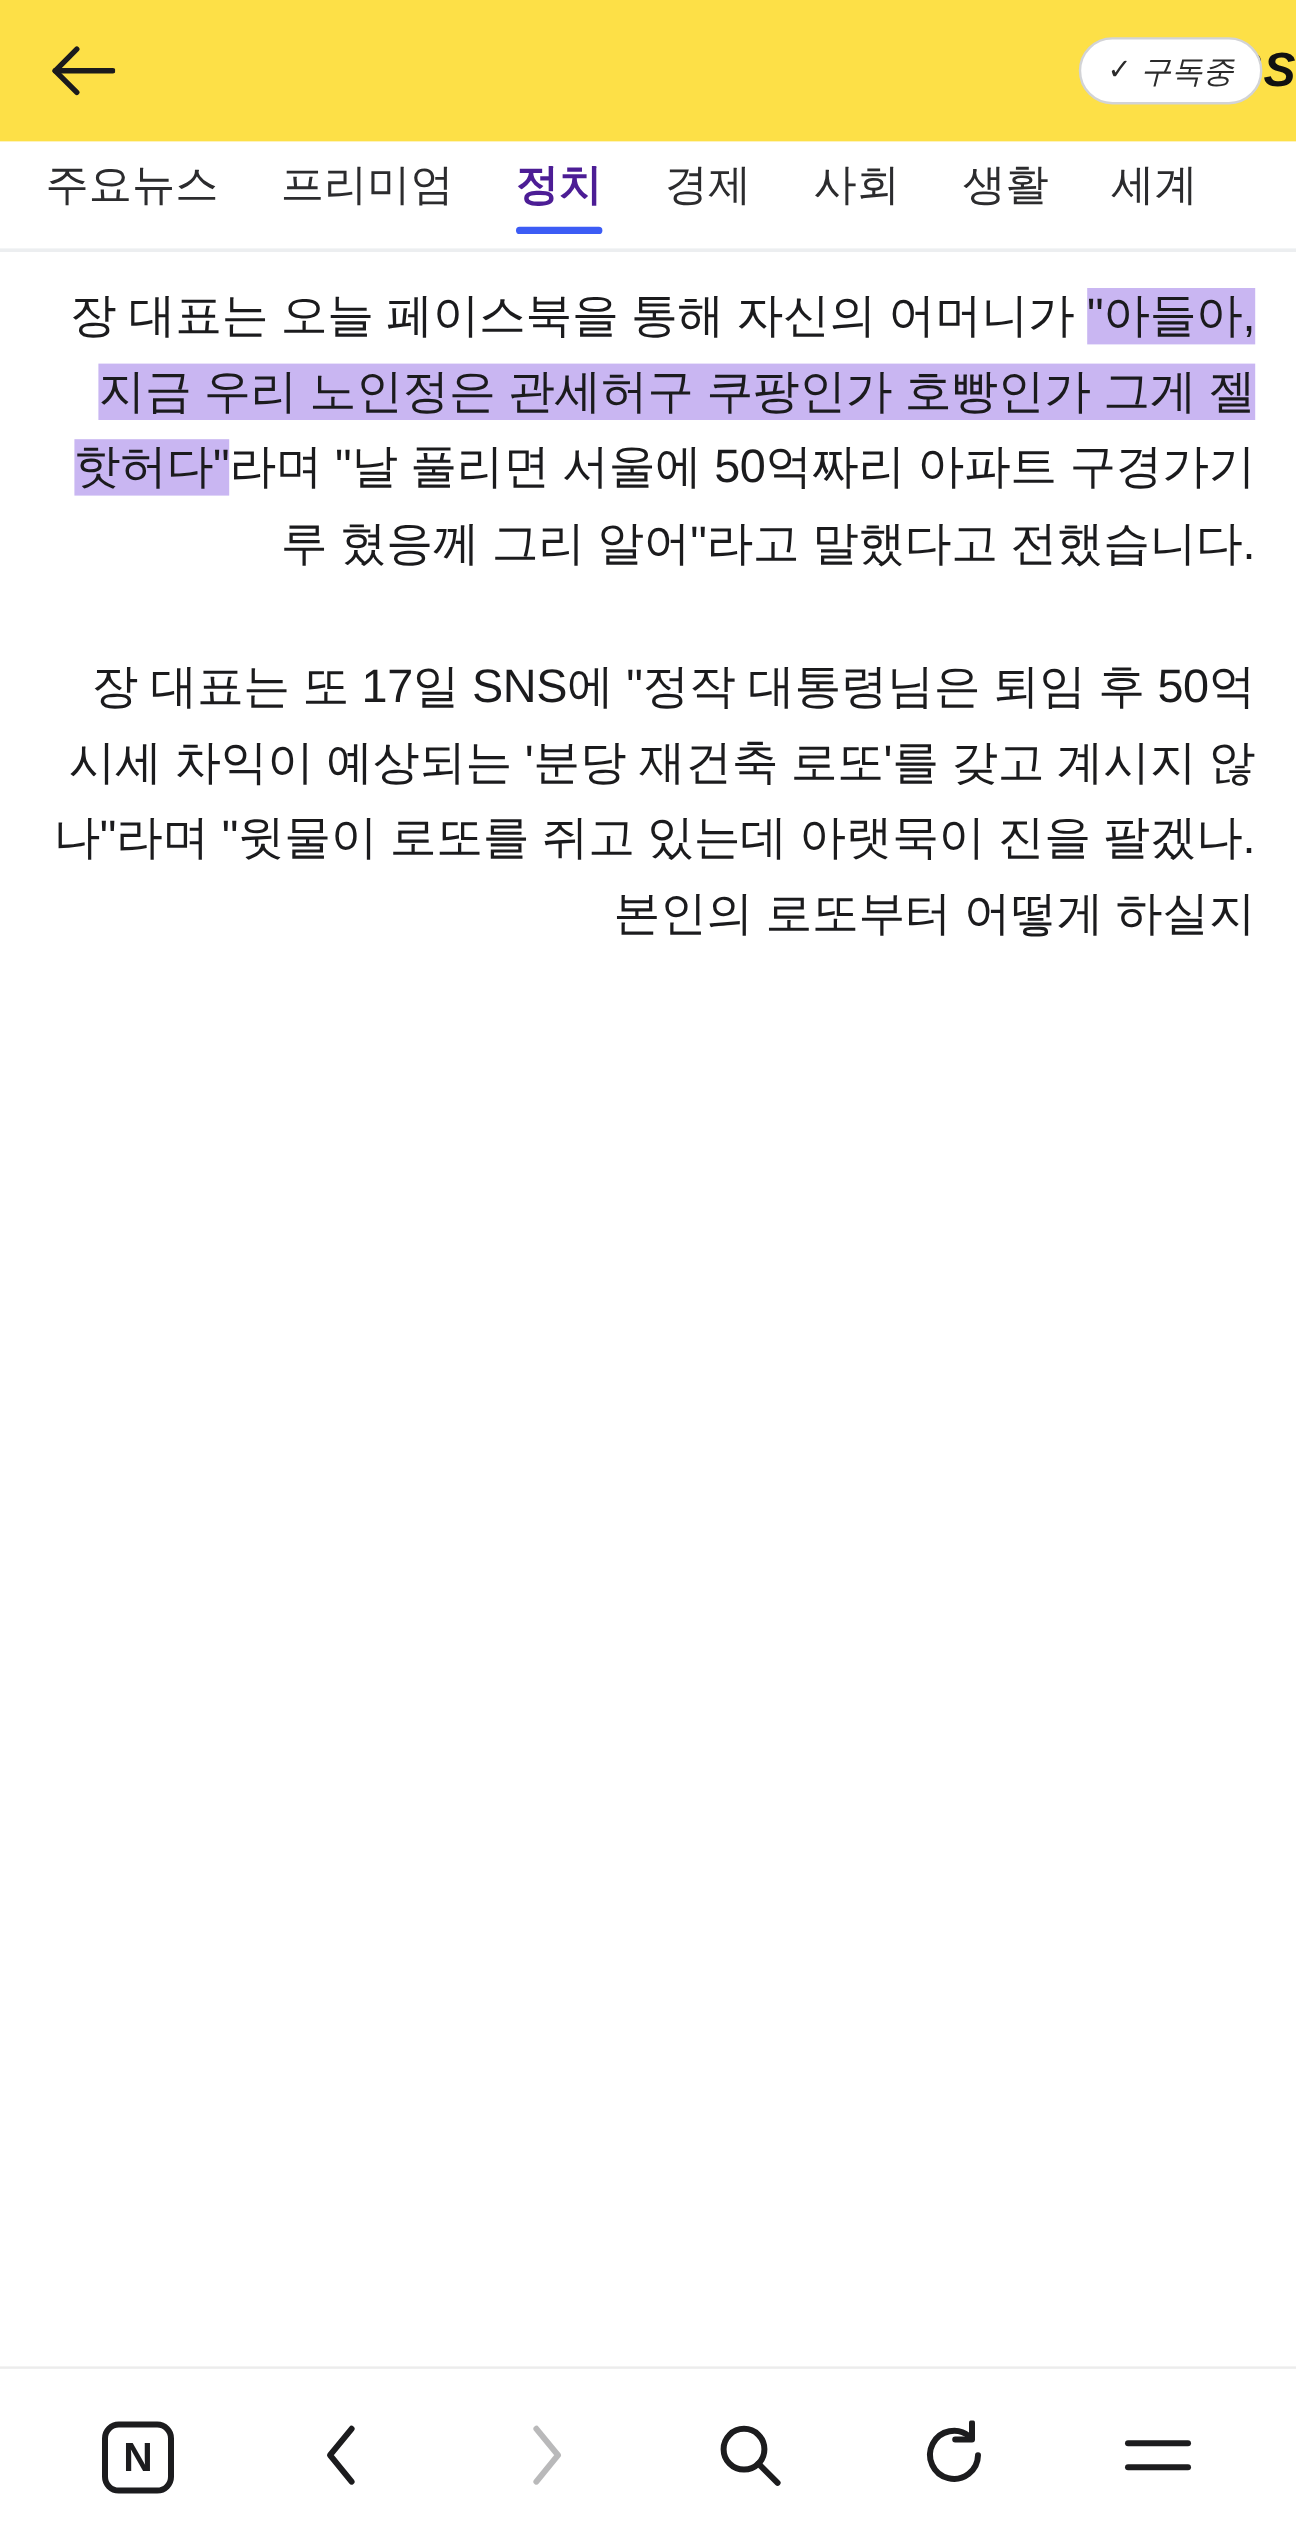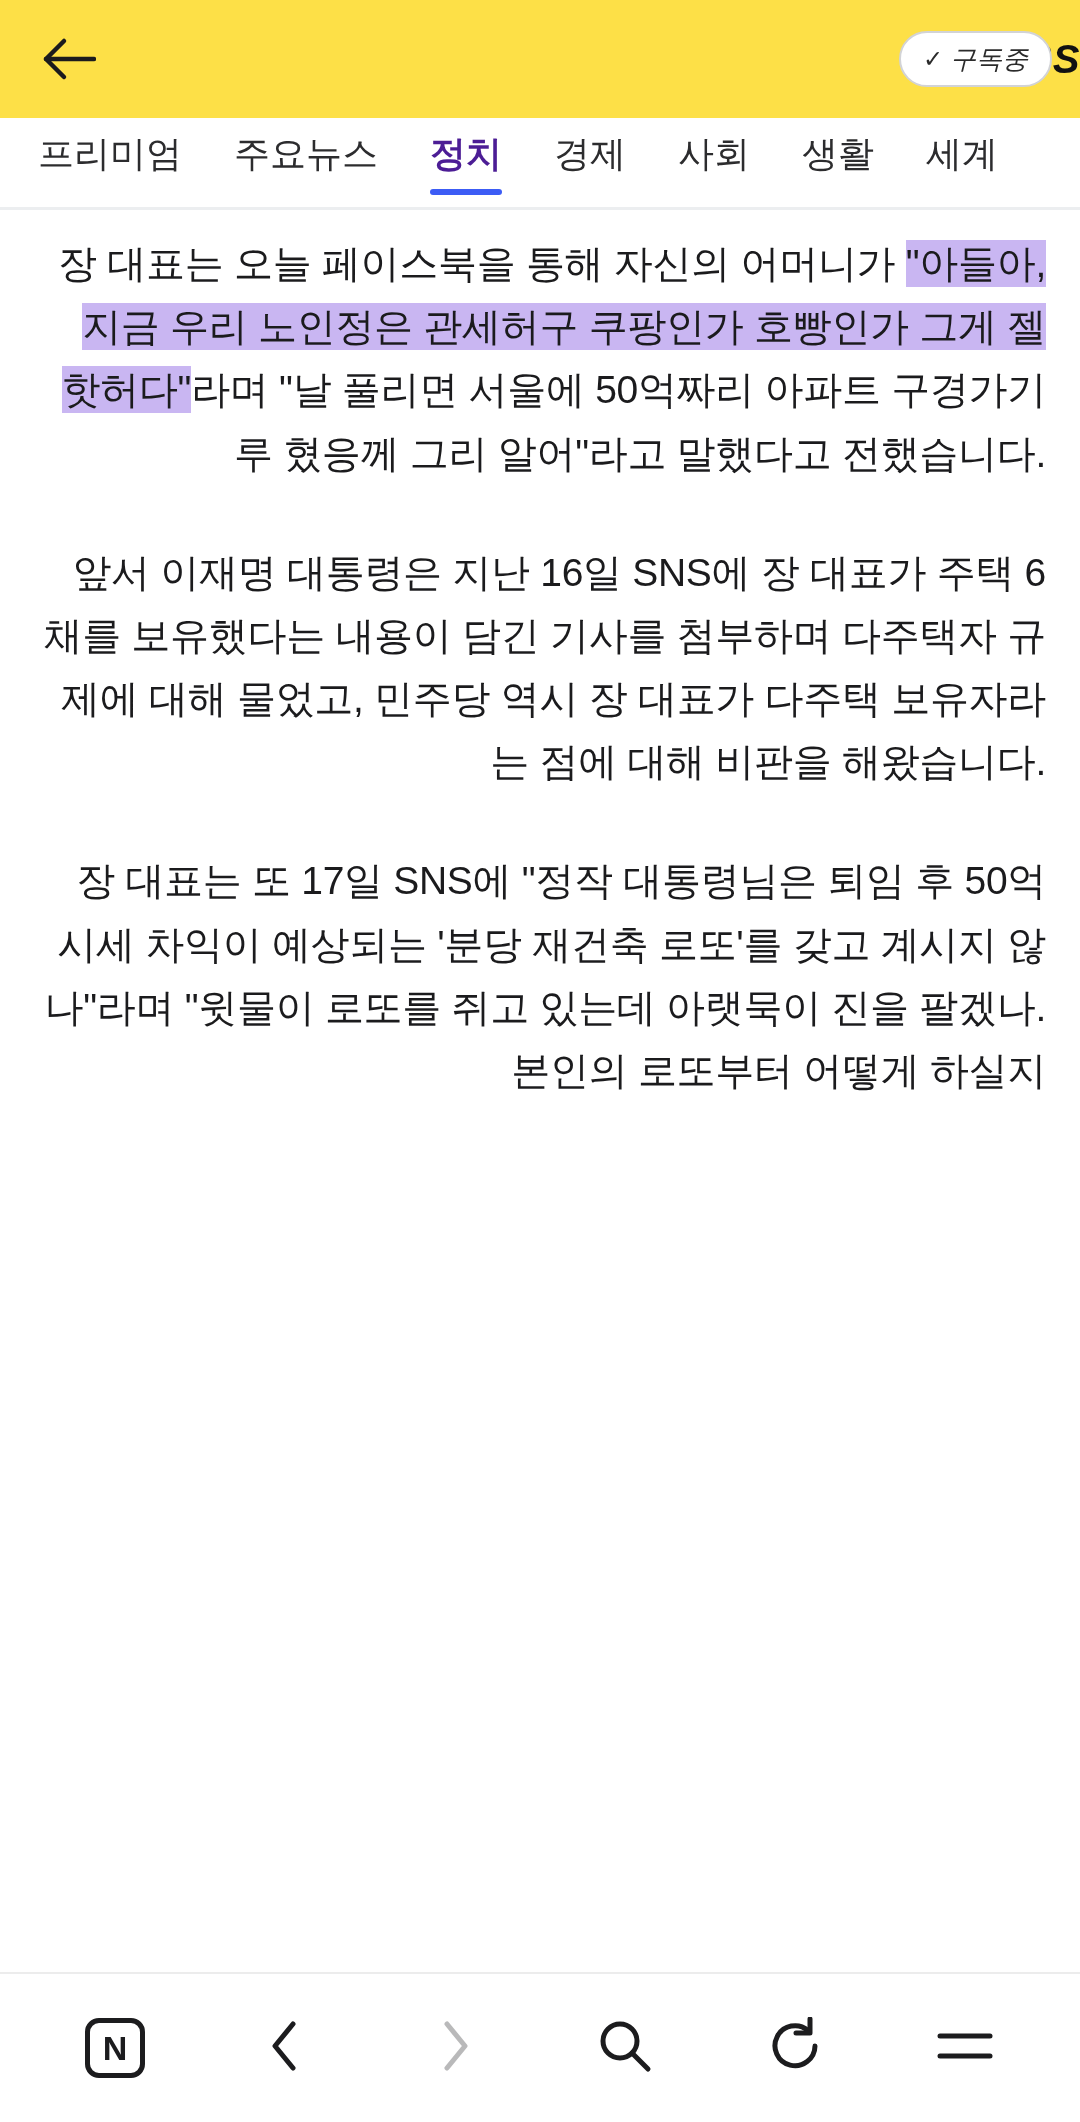--- a/index.html
+++ b/index.html
@@ -176,33 +176,32 @@
 
   <div class="header-title">SBS</div>
 
   <div class="subscribe-pill">
     <span class="chk">✓</span>
     <span>구독중</span>
   </div>
 </div>
 
 <div class="tabs" id="tabs-root">
-  <div class="tab"><span>프리미엄</span></div>
-    <div class="tab"><span>주요뉴스</span></div>
+  <div class="tab"><span>주요뉴스</span></div>
+    <div class="tab"><span>프리미엄</span></div>
     <div class="tab active"><span>정치</span><span class="underline"></span></div>
     <div class="tab"><span>경제</span></div>
     <div class="tab"><span>사회</span></div>
     <div class="tab"><span>생활</span></div>
     <div class="tab"><span>세계</span></div>
     <div class="tab-divider"></div>
 </div>
 
 <div class="article" id="article-root">
     <p class="para"><span>장 대표는 오늘 페이스북을 통해 자신의 어머니가 </span><span class="hl">"아들아, 지금 우리 노인정은 관세허구 쿠팡인가 호빵인가 그게 젤 핫허다"</span><span>라며 "날 풀리면 서울에 50억짜리 아파트 구경가기루 혔응께 그리 알어"라고 말했다고 전했습니다.</span></p>
-    <p class="para"><span>앞서 이재명 대통령은 지난 16일 SNS에 장 대표가 주택 6채를 보유했다는 내용이 담긴 기사를 첨부하며 다주택자 규제에 대해 물었고, 민주당 역시 장 대표가 다주택 보유자라는 점에 대해 비판을 해왔습니다.</span></p>
     <p class="para"><span>장 대표는 또 17일 SNS에 "정작 대통령님은 퇴임 후 50억 시세 차익이 예상되는 '분당 재건축 로또'를 갖고 계시지 않나"라며 "윗물이 로또를 쥐고 있는데 아랫묵이 진을 팔겠나. 본인의 로또부터 어떻게 하실지</span></p>
   </div>
 
 <div class="clip-bottom"></div>
 
 <div class="bottombar">
   <div class="bb-item">
     <div class="naver-box">N</div>
   </div>
   <div class="bb-item">

